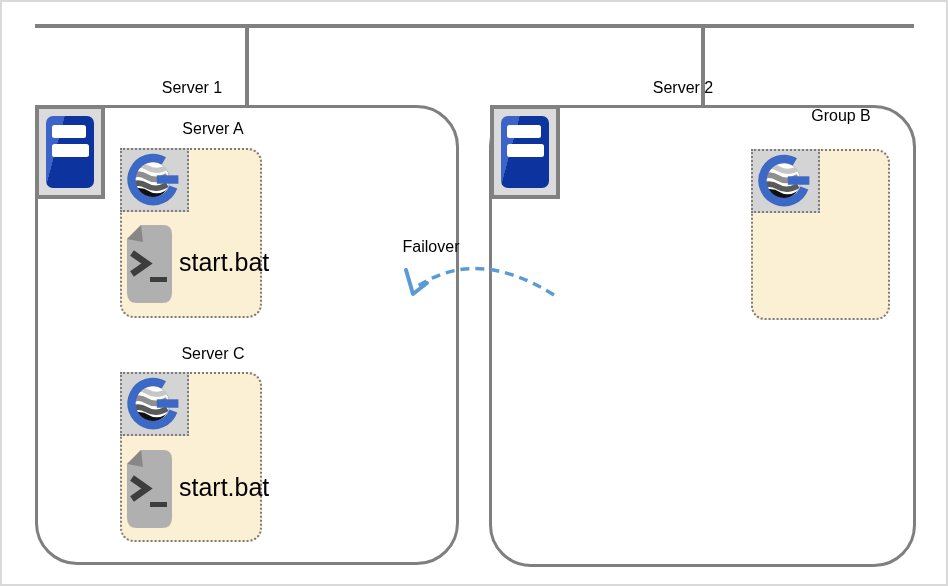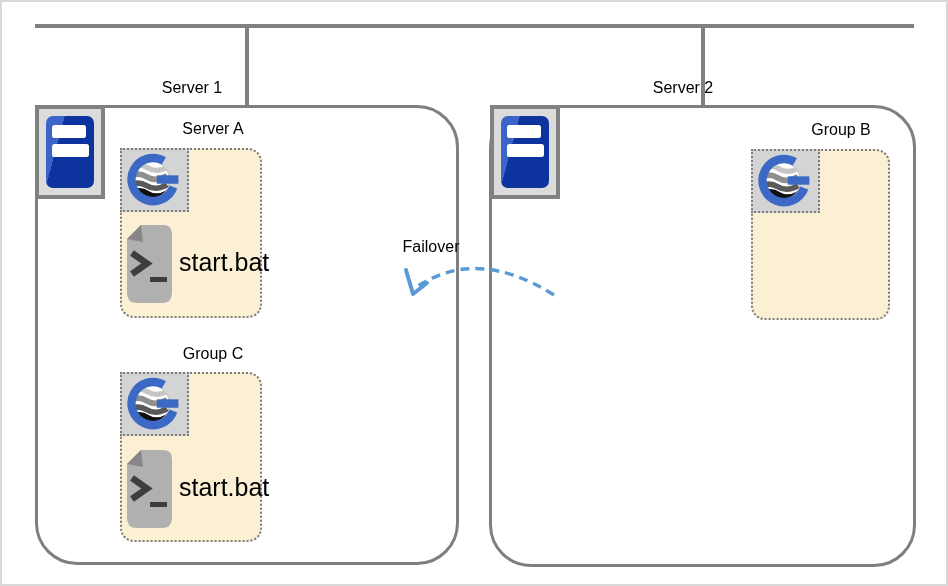--- a/index.html
+++ b/index.html
@@ -101,33 +101,33 @@
   <div class="logo-chip" style="left:118px; top:146px;">
     <svg width="65" height="60" viewBox="0 0 69 64">
       <use href="#sym-geneos"></use>
     </svg>
   </div>
   <svg class="doc-icon" style="left:124px; top:222px;" viewBox="0 0 47 80">
     <use href="#sym-batch"></use>
   </svg>
   <div class="script-label" style="left:177px; top:246px;">start.bat</div>
 
-  <div class="label" style="left:211px; top:343px;">Group C</div>
+  <div class="label" style="left:211px; top:343px;">Server C</div>
   <div class="group-box" style="left:118px; top:370px; width:142px; height:170px;"></div>
   <div class="logo-chip" style="left:118px; top:370px;">
     <svg width="65" height="60" viewBox="0 0 69 64">
       <use href="#sym-geneos"></use>
     </svg>
   </div>
   <svg class="doc-icon" style="left:124px; top:447px;" viewBox="0 0 47 80">
     <use href="#sym-batch"></use>
   </svg>
   <div class="script-label" style="left:177px; top:471px;">start.bat</div>
 
-  <div class="label" style="left:839px; top:119px;">Group B</div>
+  <div class="label" style="left:839px; top:105px;">Group B</div>
   <div class="group-box" style="left:749px; top:147px; width:139px; height:171px;"></div>
   <div class="logo-chip" style="left:749px; top:147px;">
     <svg width="65" height="60" viewBox="0 0 69 64">
       <use href="#sym-geneos"></use>
     </svg>
   </div>
 
   <div class="label" style="left:429px; top:236px;text-align:right;">Failover</div>
   <svg class="arrow-svg" style="left:390px; top:240px;" width="180" height="70" viewBox="390 240 180 70">
     <path d="M 552 293 Q 476 245 416 284" fill="none" stroke="#5b9bd5" stroke-width="3.5" stroke-dasharray="9 6"></path>

